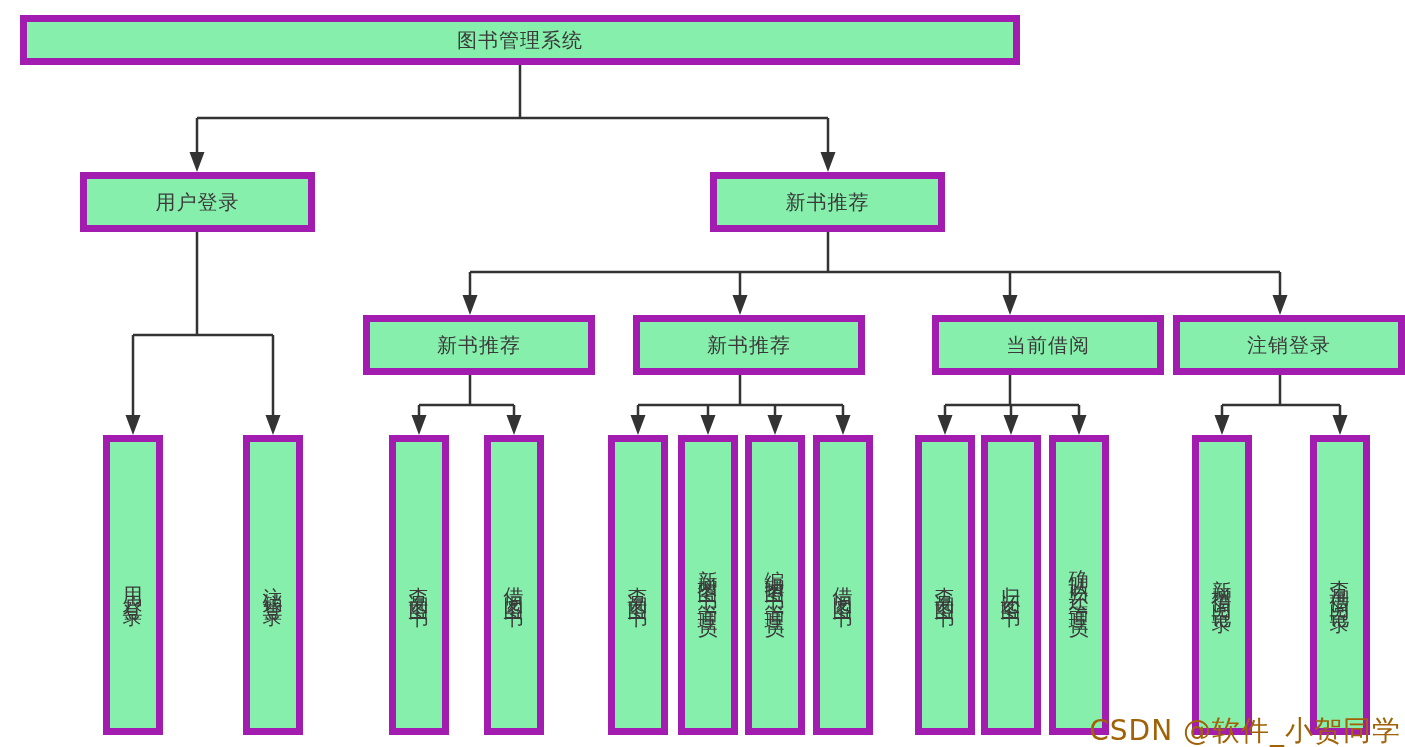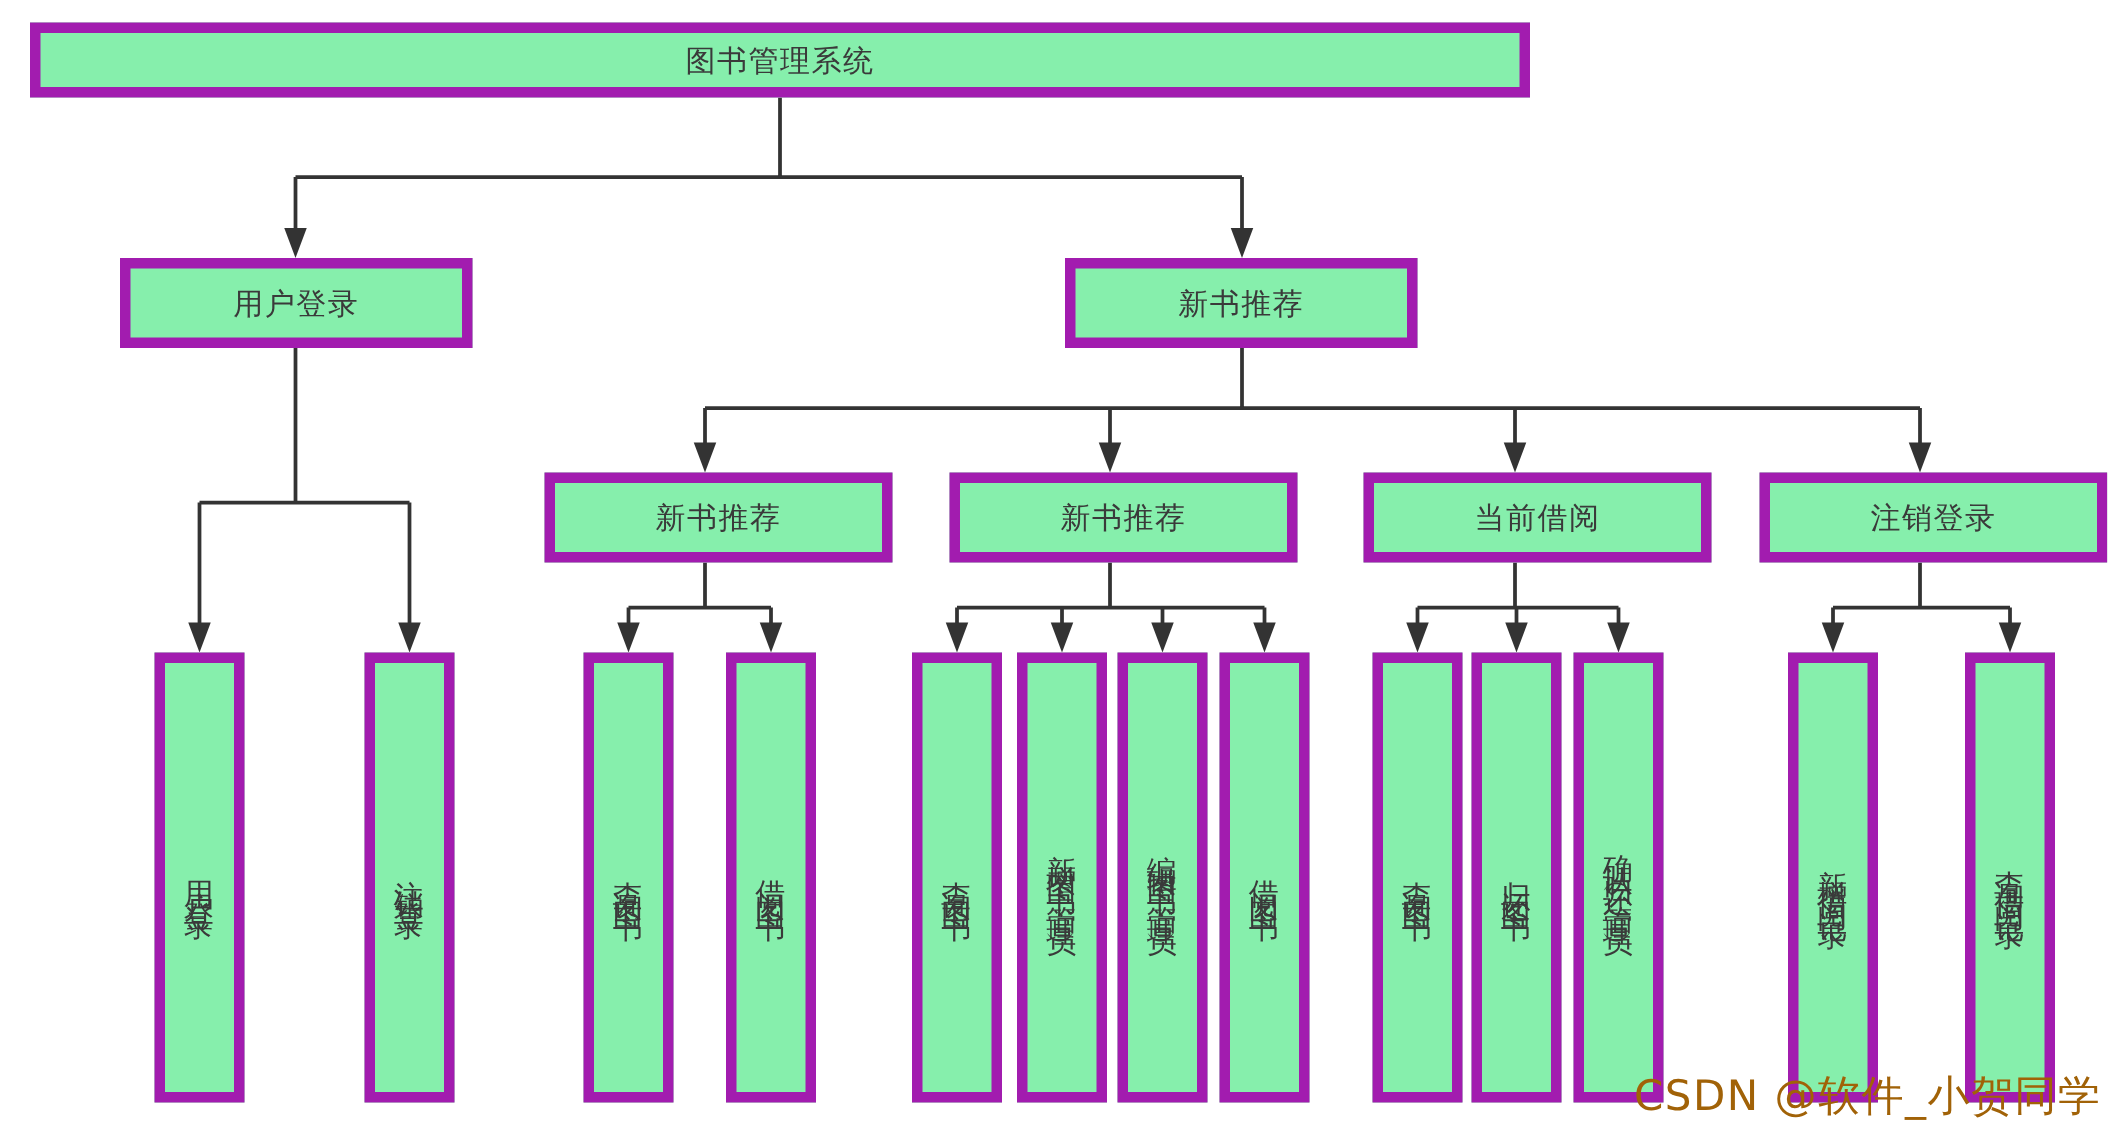--- a/index.html
+++ b/index.html
@@ -103,21 +103,21 @@
   <div class="box n-book-mgmt">
     <span class="hlabel">新书推荐</span>
   </div>
 
   <div class="box n-l3" style="left:363px">
     <span class="hlabel">新书推荐</span>
   </div>
   <div class="box n-l3" style="left:633px">
     <span class="hlabel">新书推荐</span>
   </div>
-  <div class="box n-l3" style="left:909px">
+  <div class="box n-l3" style="left:932px">
     <span class="hlabel">当前借阅</span>
   </div>
   <div class="box n-l3" style="left:1173px">
     <span class="hlabel">注销登录</span>
   </div>
 
   <div class="box leaf" style="left:103px">
     <span class="vlabel">用户登录</span>
   </div>
   <div class="box leaf" style="left:243px">

